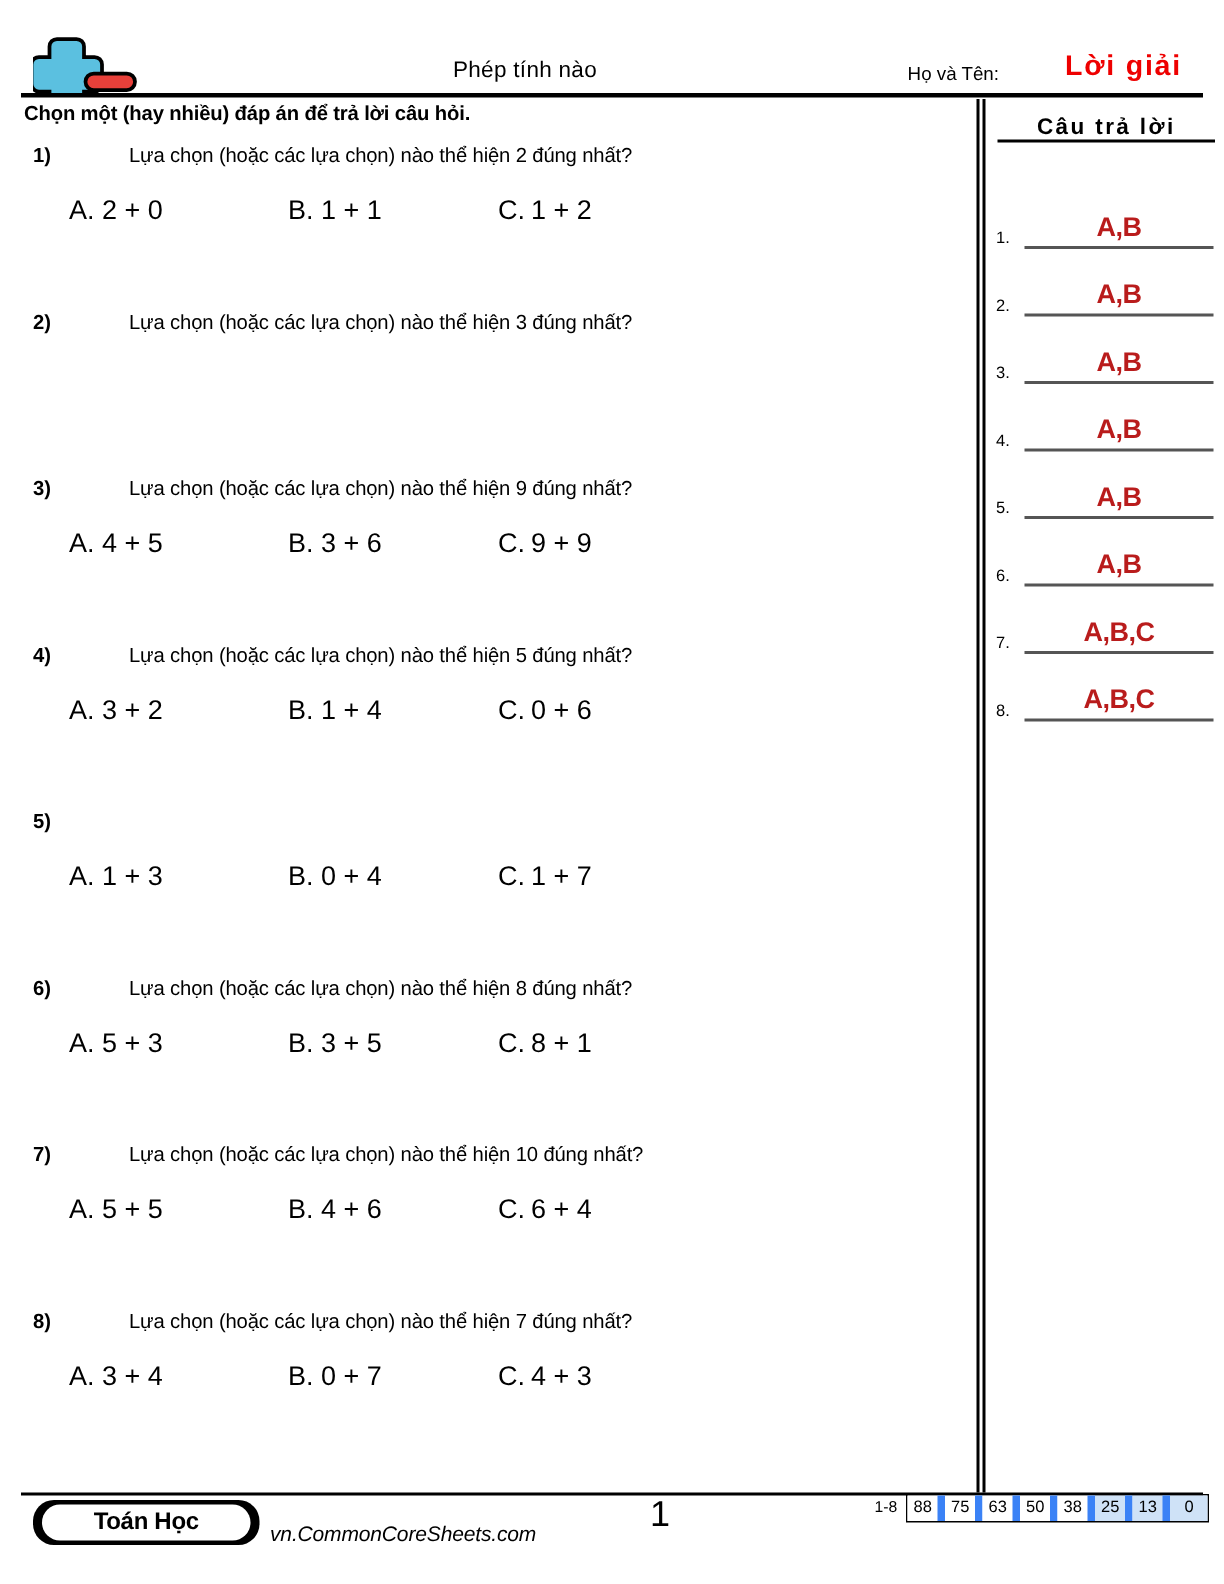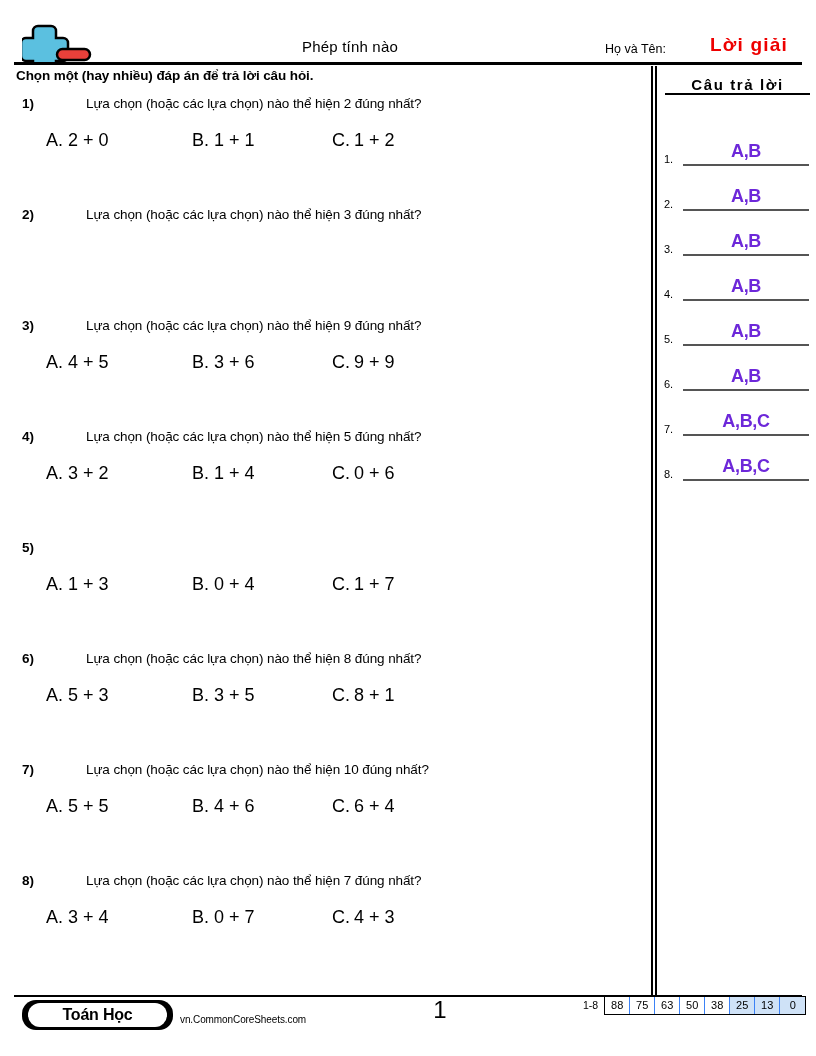--- a/index.html
+++ b/index.html
@@ -193,21 +193,21 @@
     background: #555;
   }
   .ans-val {
     position: absolute;
     left: 19px;
     bottom: 4px;
     width: 126px;
     text-align: center;
     font-size: 18px;
     font-weight: bold;
-    color: #6d28d9;
+    color: #b91c1c;
     letter-spacing: -0.3px;
   }
 
   
   .rule-bottom {
     position: absolute;
     left: 14px;
     top: 995px;
     width: 788px;
     height: 2px;
@@ -233,22 +233,23 @@
     text-align: center;
     line-height: 24px;
     font-size: 16px;
     font-weight: bold;
     letter-spacing: -0.2px;
   }
   .site-url {
     position: absolute;
     left: 180px;
     top: 1014px;
-    font-size: 10px;
+    font-size: 14px;
     letter-spacing: -0.1px;
+    font-style: italic;
   }
   .page-num {
     position: absolute;
     left: 410px;
     top: 996px;
     width: 60px;
     text-align: center;
     font-size: 24px;
   }
 
@@ -268,21 +269,21 @@
   }
   .score-cells {
     display: flex;
     border: 1px solid #000;
   }
   .score-cell {
     width: 25px;
     text-align: center;
     font-size: 11px;
     line-height: 17px;
-    border-right: 1px solid #3b82f6;
+    border-right: 5px solid #3b82f6;
     background: #fff;
     box-sizing: border-box;
   }
   .score-cell:last-child { border-right: none; }
   .score-cell.hl { background: #cfe2f7; }
 </style>
 </head>
 <body>
 
 <div class="page">

